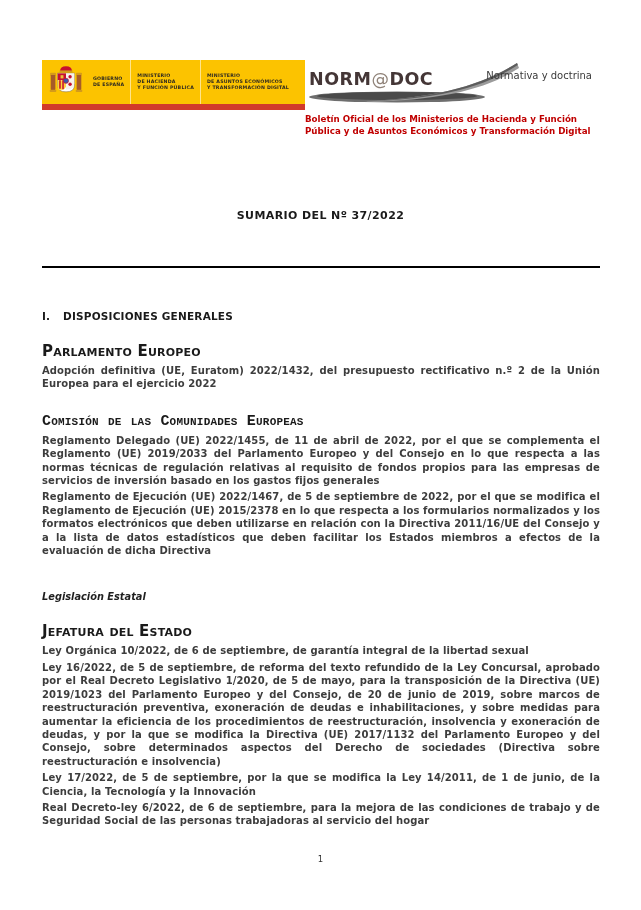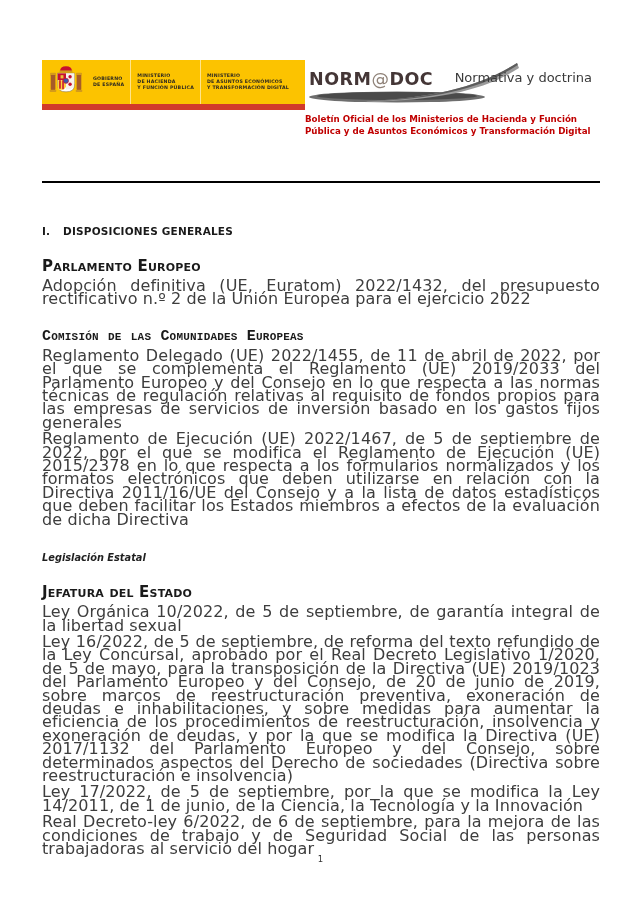--- a/index.html
+++ b/index.html
@@ -49,21 +49,21 @@
   .normadoc-logo { position: relative; height: 47px; }
   .swoosh { position: absolute; left: 0; top: 0; }
   .wordmark {
     position: absolute; left: 4px; top: 9px;
     font-size: 17.5px; font-weight: bold; letter-spacing: 0.5px;
     color: #443636; white-space: nowrap;
   }
   .wordmark .at { color: #8f8278; font-weight: normal; }
   .tagline {
     position: absolute; right: 0; top: 10px;
-    font-size: 13px; color: #3a3a3a;
+    font-size: 10px; color: #3a3a3a;
   }
   .bulletin-subtitle {
     margin-top: 7px;
     font-size: 8.7px;
     font-weight: bold;
     line-height: 11.5px;
     color: #C00000;
   }
 
   
@@ -96,28 +96,29 @@
   }
   .agency-heading {
     margin-top: 20px;
     font-size: 15px; font-weight: bold;
     font-variant: small-caps;
     color: #1a1a1a;
     letter-spacing: 0.2px;
   }
   .law-item {
     margin-top: 3px;
-    font-size: 16px;
+    font-size: 10px;
     line-height: 13.4px;
     letter-spacing: 0.1px;
     text-align: justify;
     color: #3d3d3d;
+    font-weight: bold;
   }
   .agency-block + .agency-block .agency-heading { margin-top: 22px; font-family: Liberation Mono, monospace; }
-  .group + .group .subheading { margin-top: 26px; }
+  .group + .group .subheading { margin-top: 34px; }
   .agency-heading + .law-item { margin-top: 4px; }
 
   
   .page-number {
     position: absolute;
     top: 854px; left: 0;
     width: 100%;
     text-align: center;
     font-size: 8.5px;
     color: #333;
@@ -176,20 +177,21 @@
           <path d="M60 41 C 130 38, 175 26, 212 3 L 214 8 C 180 30, 135 40, 62 42 Z" fill="#9b9b9b"></path>
           <path d="M60 41 C 130 38, 175 26, 212 3 L 212.8 5 C 178 28, 135 39, 61 41.5 Z" fill="#5c5c5c"></path>
         </svg>
         <div class="wordmark"><span>NORM</span><span class="at">@</span><span>DOC</span></div>
         <div class="tagline">Normativa y doctrina</div>
       </div>
       <div class="bulletin-subtitle">Boletín Oficial de los Ministerios de Hacienda y Función Pública y de Asuntos Económicos y Transformación Digital</div>
     </div>
   </div>
 
+  <div class="summary-title">SUMARIO DEL Nº 37/2022</div>
 
   <hr class="rule">
 
   <div class="content">
 
     <div class="section-heading">
       <span class="numeral">I.</span><span>DISPOSICIONES GENERALES</span>
     </div>
 
     <div class="group">
@@ -204,21 +206,21 @@
         <p class="law-item">Reglamento Delegado (UE) 2022/1455, de 11 de abril de 2022, por el que se complementa el Reglamento (UE) 2019/2033 del Parlamento Europeo y del Consejo en lo que respecta a las normas técnicas de regulación relativas al requisito de fondos propios para las empresas de servicios de inversión basado en los gastos fijos generales</p>
         <p class="law-item">Reglamento de Ejecución (UE) 2022/1467, de 5 de septiembre de 2022, por el que se modifica el Reglamento de Ejecución (UE) 2015/2378 en lo que respecta a los formularios normalizados y los formatos electrónicos que deben utilizarse en relación con la Directiva 2011/16/UE del Consejo y a la lista de datos estadísticos que deben facilitar los Estados miembros a efectos de la evaluación de dicha Directiva</p>
       </div>
     </div>
 
     <div class="group">
       <div class="subheading">Legislación Estatal</div>
 
       <div class="agency-block">
         <div class="agency-heading">Jefatura del Estado</div>
-        <p class="law-item">Ley Orgánica 10/2022, de 5 de septiembre, de garantía integral de la libertad sexual</p>
+        <p class="law-item">Ley Orgánica 10/2022, de 6 de septiembre, de garantía integral de la libertad sexual</p>
         <p class="law-item">Ley 16/2022, de 5 de septiembre, de reforma del texto refundido de la Ley Concursal, aprobado por el Real Decreto Legislativo 1/2020, de 5 de mayo, para la transposición de la Directiva (UE) 2019/1023 del Parlamento Europeo y del Consejo, de 20 de junio de 2019, sobre marcos de reestructuración preventiva, exoneración de deudas e inhabilitaciones, y sobre medidas para aumentar la eficiencia de los procedimientos de reestructuración, insolvencia y exoneración de deudas, y por la que se modifica la Directiva (UE) 2017/1132 del Parlamento Europeo y del Consejo, sobre determinados aspectos del Derecho de sociedades (Directiva sobre reestructuración e insolvencia)</p>
         <p class="law-item">Ley 17/2022, de 5 de septiembre, por la que se modifica la Ley 14/2011, de 1 de junio, de la Ciencia, la Tecnología y la Innovación</p>
         <p class="law-item">Real Decreto-ley 6/2022, de 6 de septiembre, para la mejora de las condiciones de trabajo y de Seguridad Social de las personas trabajadoras al servicio del hogar</p>
       </div>
     </div>
 
   </div>
 
   <div class="page-number">1</div>
 </div>

